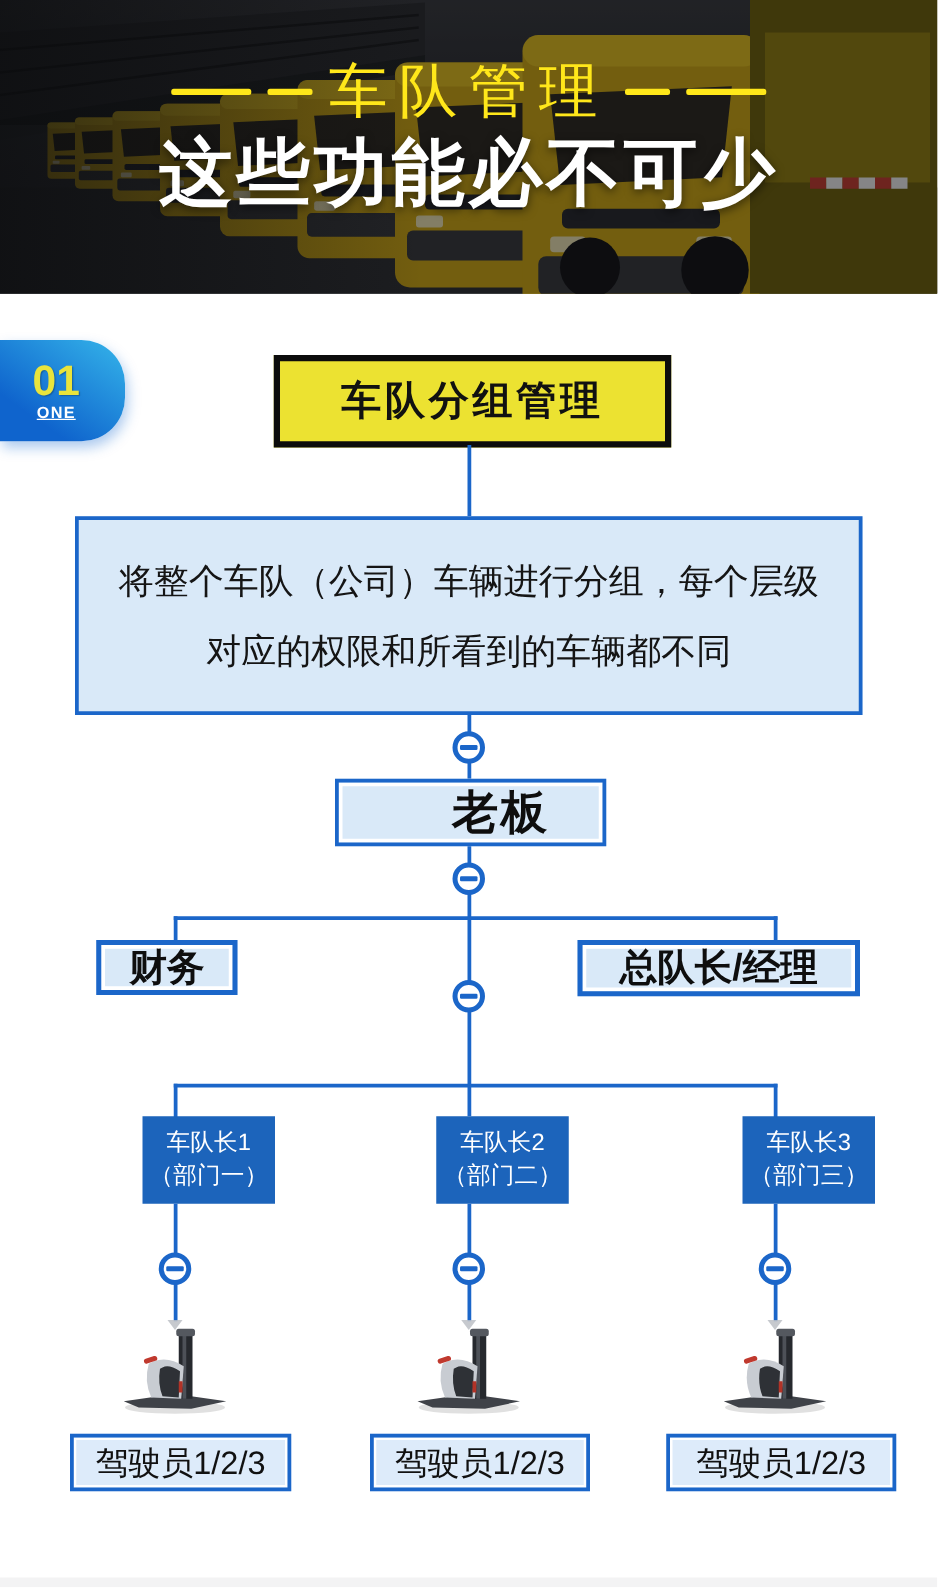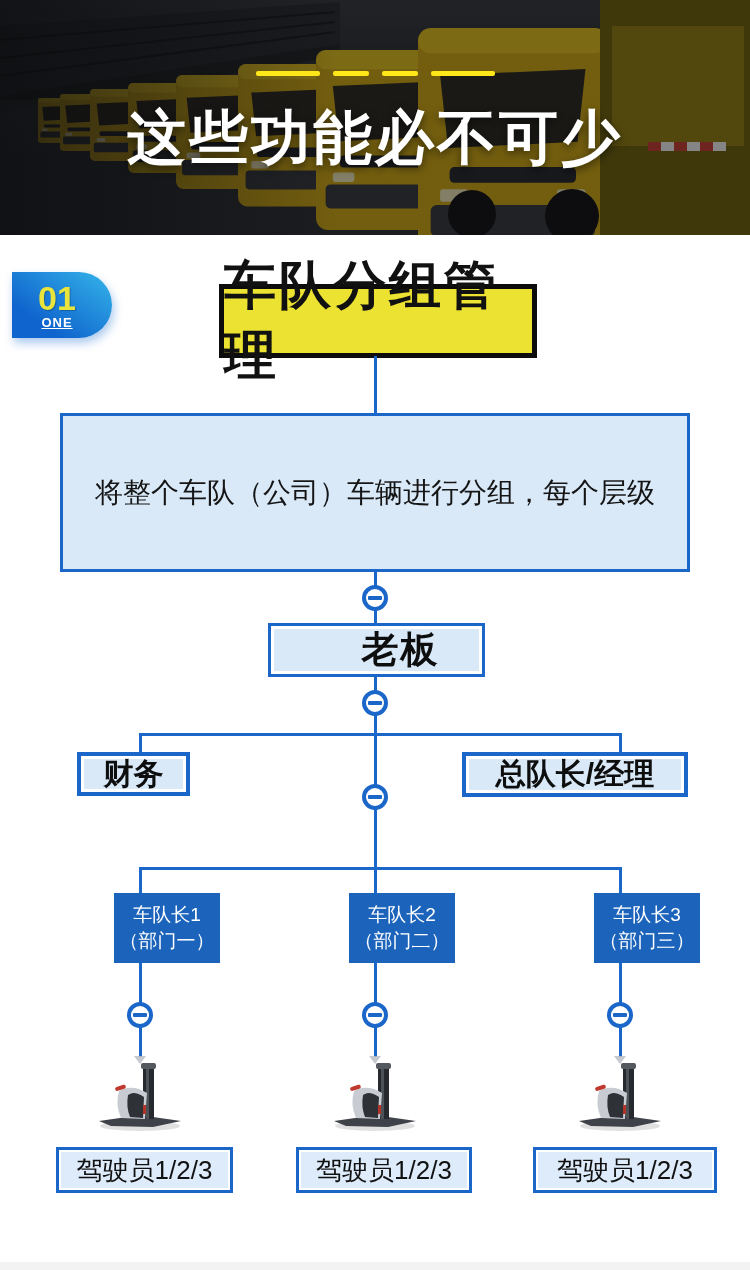--- a/index.html
+++ b/index.html
@@ -14,31 +14,31 @@
   .hero svg{position:absolute;left:0;top:0;}
   .hero-title-row{position:absolute;left:0;top:44px;width:750px;height:58px;
     display:flex;align-items:center;justify-content:center;gap:13px;}
   .dash{display:inline-block;height:5px;background:var(--hyellow);border-radius:2px;}
   .dash.long{width:64px;} .dash.short{width:36px;}
   .hero-title{font-size:47px;color:var(--hyellow);font-weight:500;letter-spacing:9px;margin:0;}
   .hero-sub{position:absolute;left:0;top:100px;width:750px;text-align:center;
     font-size:59px;line-height:76px;font-weight:900;color:#ffffff;letter-spacing:3px;
     text-shadow:0 3px 8px rgba(0,0,0,.55);}
   
-  .badge{position:absolute;left:12px;top:272px;width:100px;height:66px;
+  .badge{position:absolute;left:0;top:272px;width:100px;height:81px;
     background:linear-gradient(215deg,var(--bstart) 0%,var(--bend) 75%);
     border-radius:0 35px 35px 0;box-shadow:2px 5px 10px rgba(15,100,205,.35);
     display:flex;flex-direction:column;align-items:center;justify-content:center;padding-right:10px;box-sizing:border-box;}
   .badge-num{font-size:34px;line-height:34px;font-weight:800;color:var(--bnum);text-shadow:1px 1px 1px rgba(0,0,0,.25);}
   .badge-word{font-size:13px;line-height:15px;font-weight:800;color:#fff;letter-spacing:1px;text-decoration:underline;}
   
   .title-box{position:absolute;left:219px;top:284px;width:318px;height:74px;
     background:var(--yellow);border:5px solid #0c0c0c;box-sizing:border-box;
     display:flex;align-items:center;justify-content:center;
-    font-size:52px;font-weight:800;color:#111;letter-spacing:3px;}
+    font-size:32px;font-weight:800;color:#111;letter-spacing:3px;}
   
   .desc-box{position:absolute;left:60px;top:413px;width:630px;height:159px;
     background:var(--fill);border:3px solid var(--blue);box-sizing:border-box;
     display:flex;flex-direction:column;align-items:center;justify-content:center;gap:18px;
     font-size:28px;color:#151515;}
   
   .vl{position:absolute;width:3px;background:var(--blue);}
   .hl{position:absolute;height:3px;background:var(--blue);}
   .minus{position:absolute;width:26px;height:26px;box-sizing:border-box;background:#fff;
     border:4px solid var(--blue);border-radius:50%;z-index:4;}
@@ -115,39 +115,41 @@
           <rect x="687" y="142" width="13" height="9" fill="#e9e9e9"></rect>
         <rect x="700" y="142" width="13" height="9" fill="#c0392e"></rect>
           <rect x="713" y="142" width="13" height="9" fill="#e9e9e9"></rect>
       </g>
       <rect width="750" height="235" fill="#0a0b0d" opacity="0.45"></rect>
       <rect width="750" height="235" fill="url(#leftdark)"></rect>
     </svg>
     <div class="hero-title-row">
       <span class="dash long"></span>
       <span class="dash short"></span>
+      <h1 class="hero-title">车队管理</h1>
       <span class="dash short"></span>
       <span class="dash long"></span>
     </div>
     <div class="hero-sub">这些功能必不可少</div>
   </header>
 
   <div class="badge">
     <div class="badge-num">01</div>
     <div class="badge-word">ONE</div>
   </div>
 
   <div class="title-box">
     <span>车队分组管理</span>
   </div>
 
   <div class="vl" style="left:373.5px;top:356px;height:57px"></div>
 
   <div class="desc-box">
     <div>将整个车队（公司）车辆进行分组，每个层级</div>
+    <div>对应的权限和所看到的车辆都不同</div>
   </div>
 
   <div class="vl" style="left:373.5px;top:572px;height:51px"></div>
   <div class="minus" style="left:362px;top:585px"></div>
 
   <div class="node-light node-boss">
     <span>老板</span>
   </div>
 
   <div class="vl" style="left:373.5px;top:677px;height:216px"></div>

